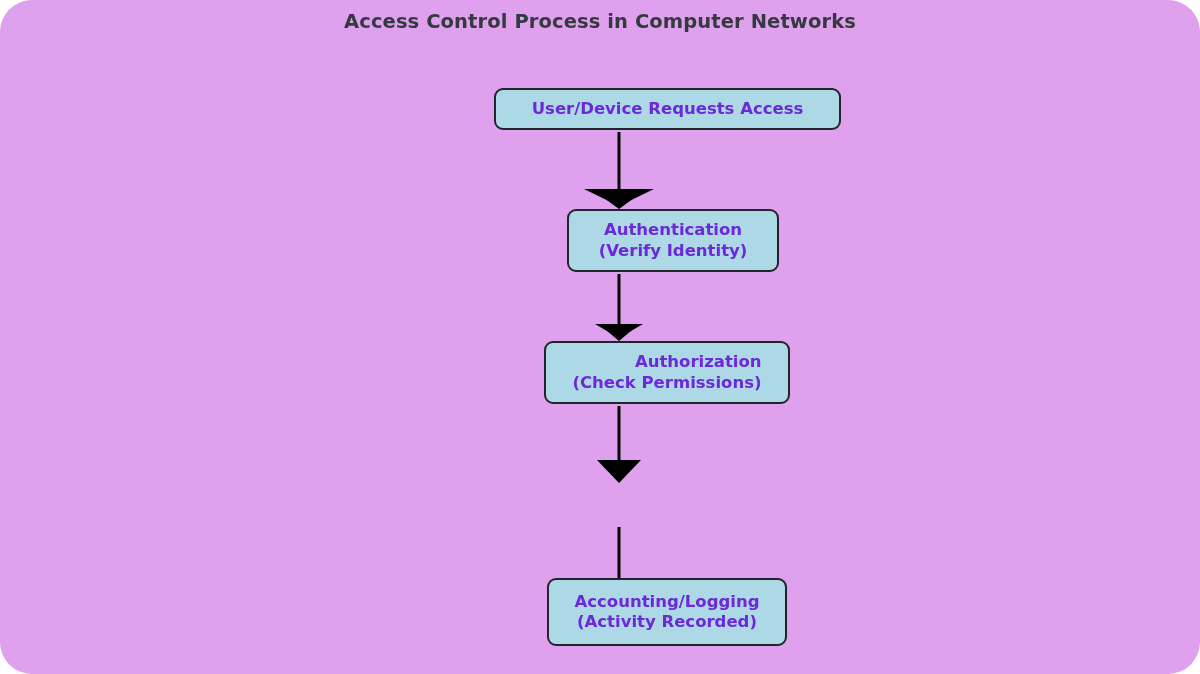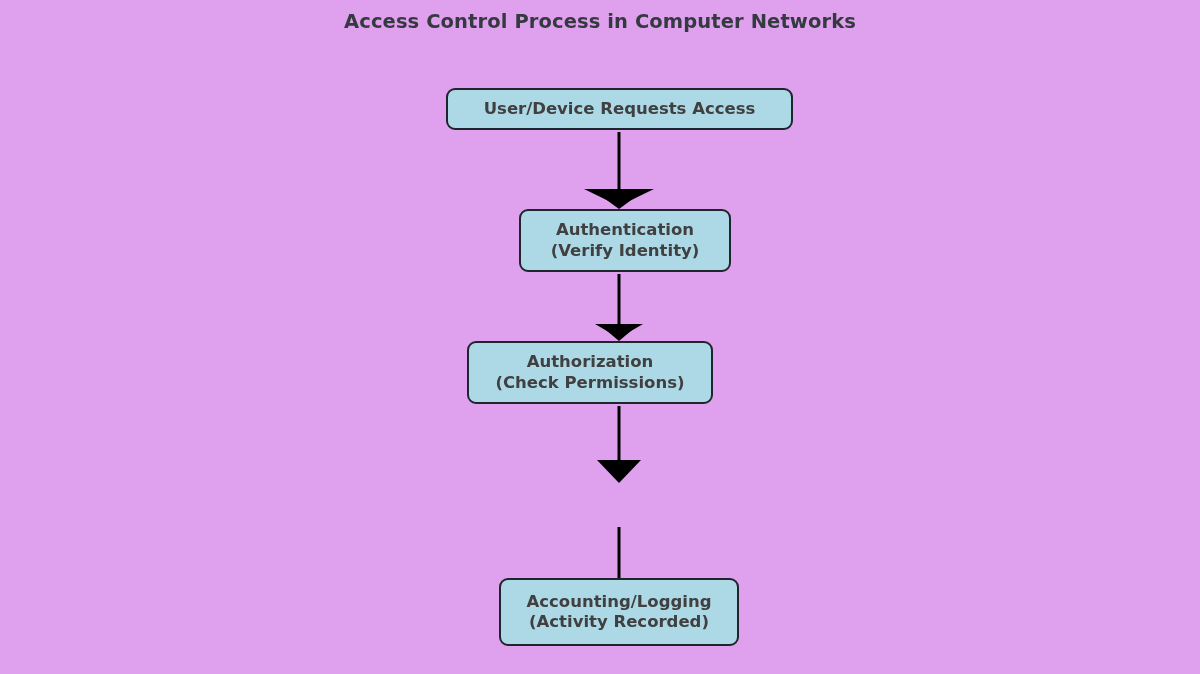--- a/index.html
+++ b/index.html
@@ -10,47 +10,49 @@
     width: 1200px;
     height: 674px;
     overflow: hidden;
     font-family: "DejaVu Sans", sans-serif;
   }
   #canvas {
     position: relative;
     width: 1200px;
     height: 674px;
     background: #dfa0ee;
+    border-radius: 32px;
   }
   #diagram-title {
     position: absolute;
     top: 10px;
     left: 0;
     width: 1200px;
     text-align: center;
     font-size: 19.5px;
     font-weight: bold;
     color: #343a40;
     letter-spacing: 0.1px;
   }
   .node {
     position: absolute;
     box-sizing: border-box;
     background: #add8e6;
     border: 2px solid #20242b;
     border-radius: 9px;
-    color: #404040;
+    color: #6d28d9;
     font-size: 16.5px;
     font-weight: bold;
     line-height: 1.22;
     text-align: center;
     display: flex;
     align-items: center;
     justify-content: center;
     white-space: pre;
+    margin-left: 48px;
   }
   .connector {
     position: absolute;
     left: 0;
     top: 0;
     width: 1200px;
     height: 674px;
     pointer-events: none;
     overflow: visible;
   }
@@ -91,21 +93,21 @@
 
   <div class="node" style="left:446px; top:88px; width:347px; height:42px;">
     <span>User/Device Requests Access</span>
   </div>
 
   <div class="node" style="left:519px; top:209px; width:212px; height:63px;">
     <span>Authentication
 (Verify Identity)</span>
   </div>
 
-  <div class="node" style="left:467px; top:341px; width:246px; height:63px;">
+  <div class="node" style="left:496px; top:341px; width:246px; height:63px;text-align:right;">
     <span>Authorization
 (Check Permissions)</span>
   </div>
 
 
   <div class="node" style="left:499px; top:578px; width:240px; height:68px;">
     <span>Accounting/Logging
 (Activity Recorded)</span>
   </div>
 

